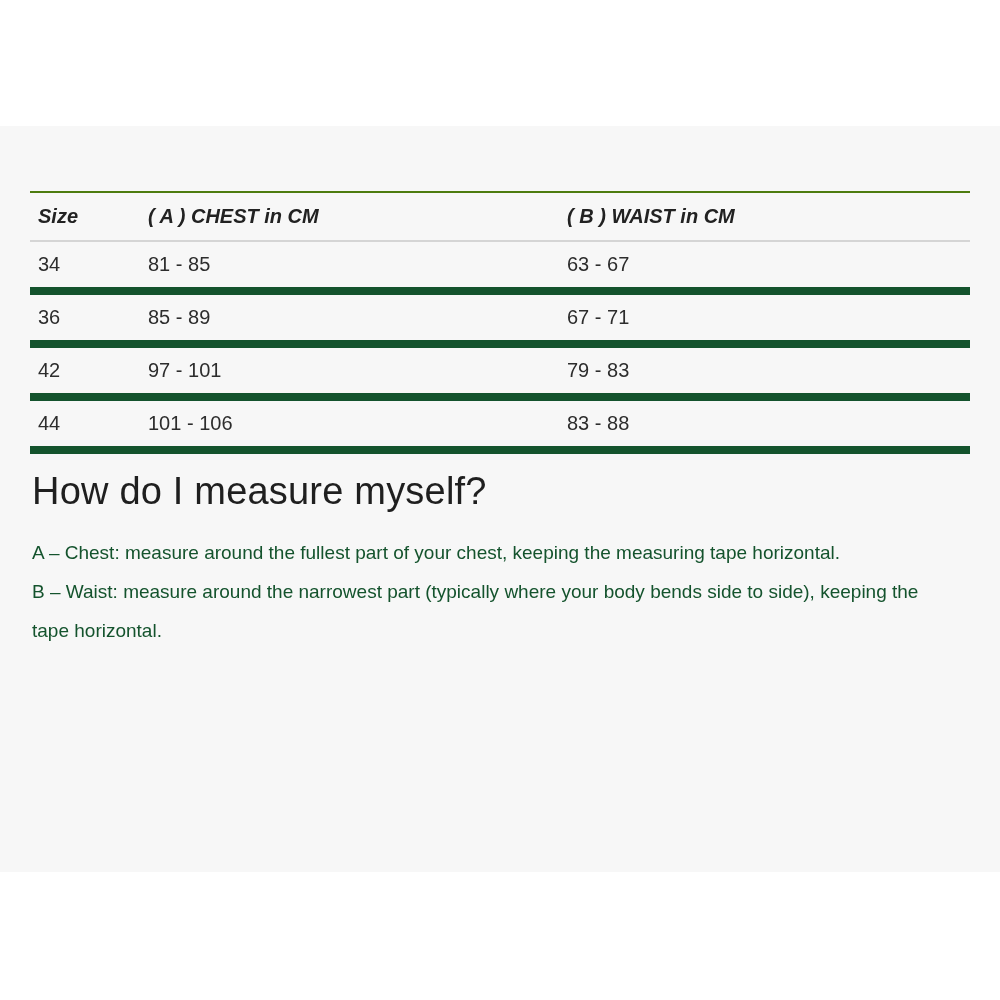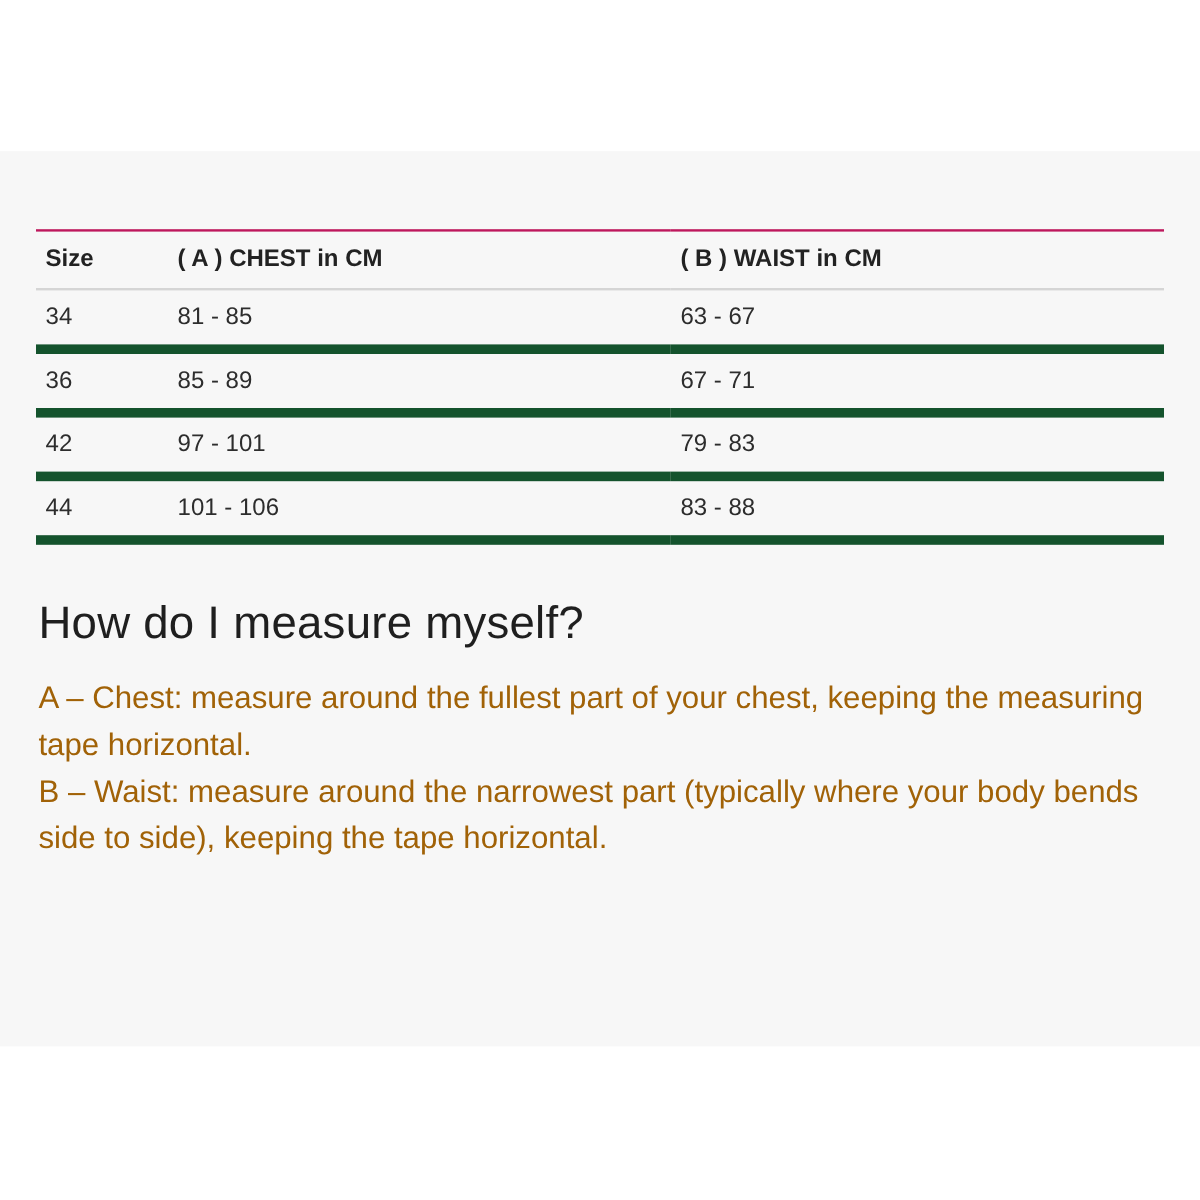--- a/index.html
+++ b/index.html
@@ -27,54 +27,55 @@
   }
   table.size-chart col.c1 { width: 110px; }
   table.size-chart col.c2 { width: 419px; }
   table.size-chart col.c3 { width: auto; }
   table.size-chart th {
     text-align: left;
     font-size: 20px;
     font-weight: bold;
     color: #222222;
     padding: 12px 8px;
-    border-top: 2px solid #be185d;
+    border-top: 2px solid #4d7c0f;
     border-bottom: 2px solid #d5d5d5;
     height: 49px;
     vertical-align: middle;
+    font-style: italic;
   }
   table.size-chart td {
     text-align: left;
     font-size: 20px;
     font-weight: normal;
     color: #2d2d2d;
     padding: 11px 8px;
     border-bottom: 8px solid #14532d;
     height: 49px;
     vertical-align: middle;
   }
   .measure-heading {
-    margin-top: 44px;
+    margin-top: 15px;
     margin-left: 2px;
     font-size: 38px;
     line-height: 44px;
     font-weight: 400;
     color: #1f1f1f;
     letter-spacing: 0.2px;
   }
   .measure-text {
     margin-top: 20px;
     margin-left: 2px;
     max-width: 925px;
   }
   .measure-text p {
-    font-size: 26px;
+    font-size: 19px;
     line-height: 39px;
     font-weight: normal;
-    color: #a16207;
+    color: #14532d;
   }
 </style>
 </head>
 <body>
 
 <div class="panel">
 
   <table class="size-chart">
     <colgroup>
         <col class="c1">

